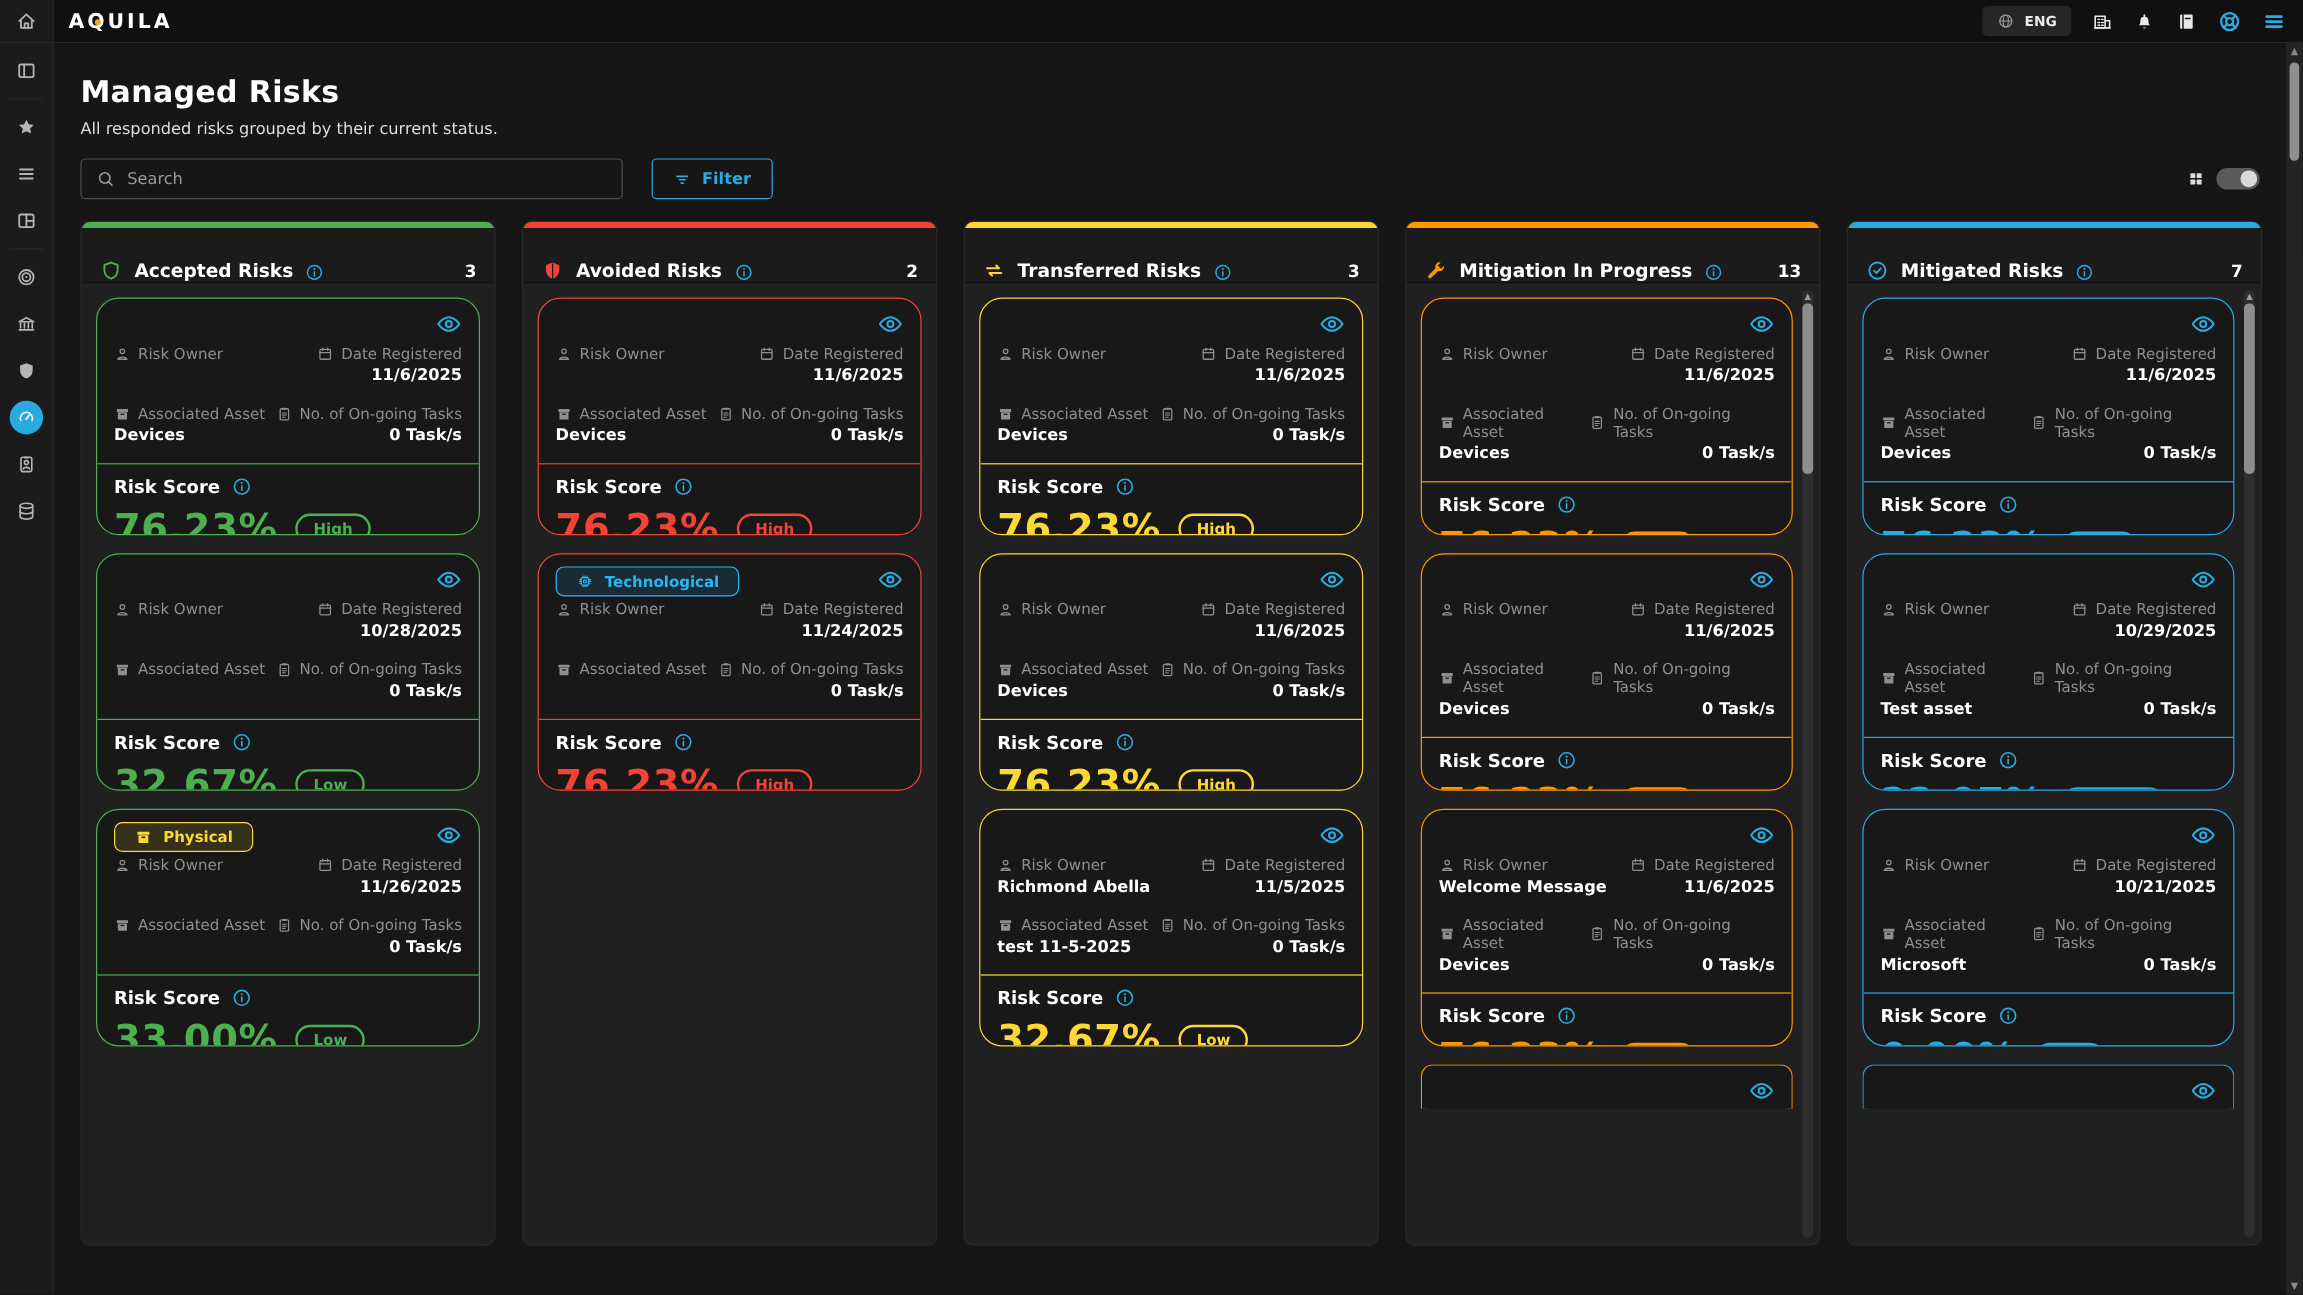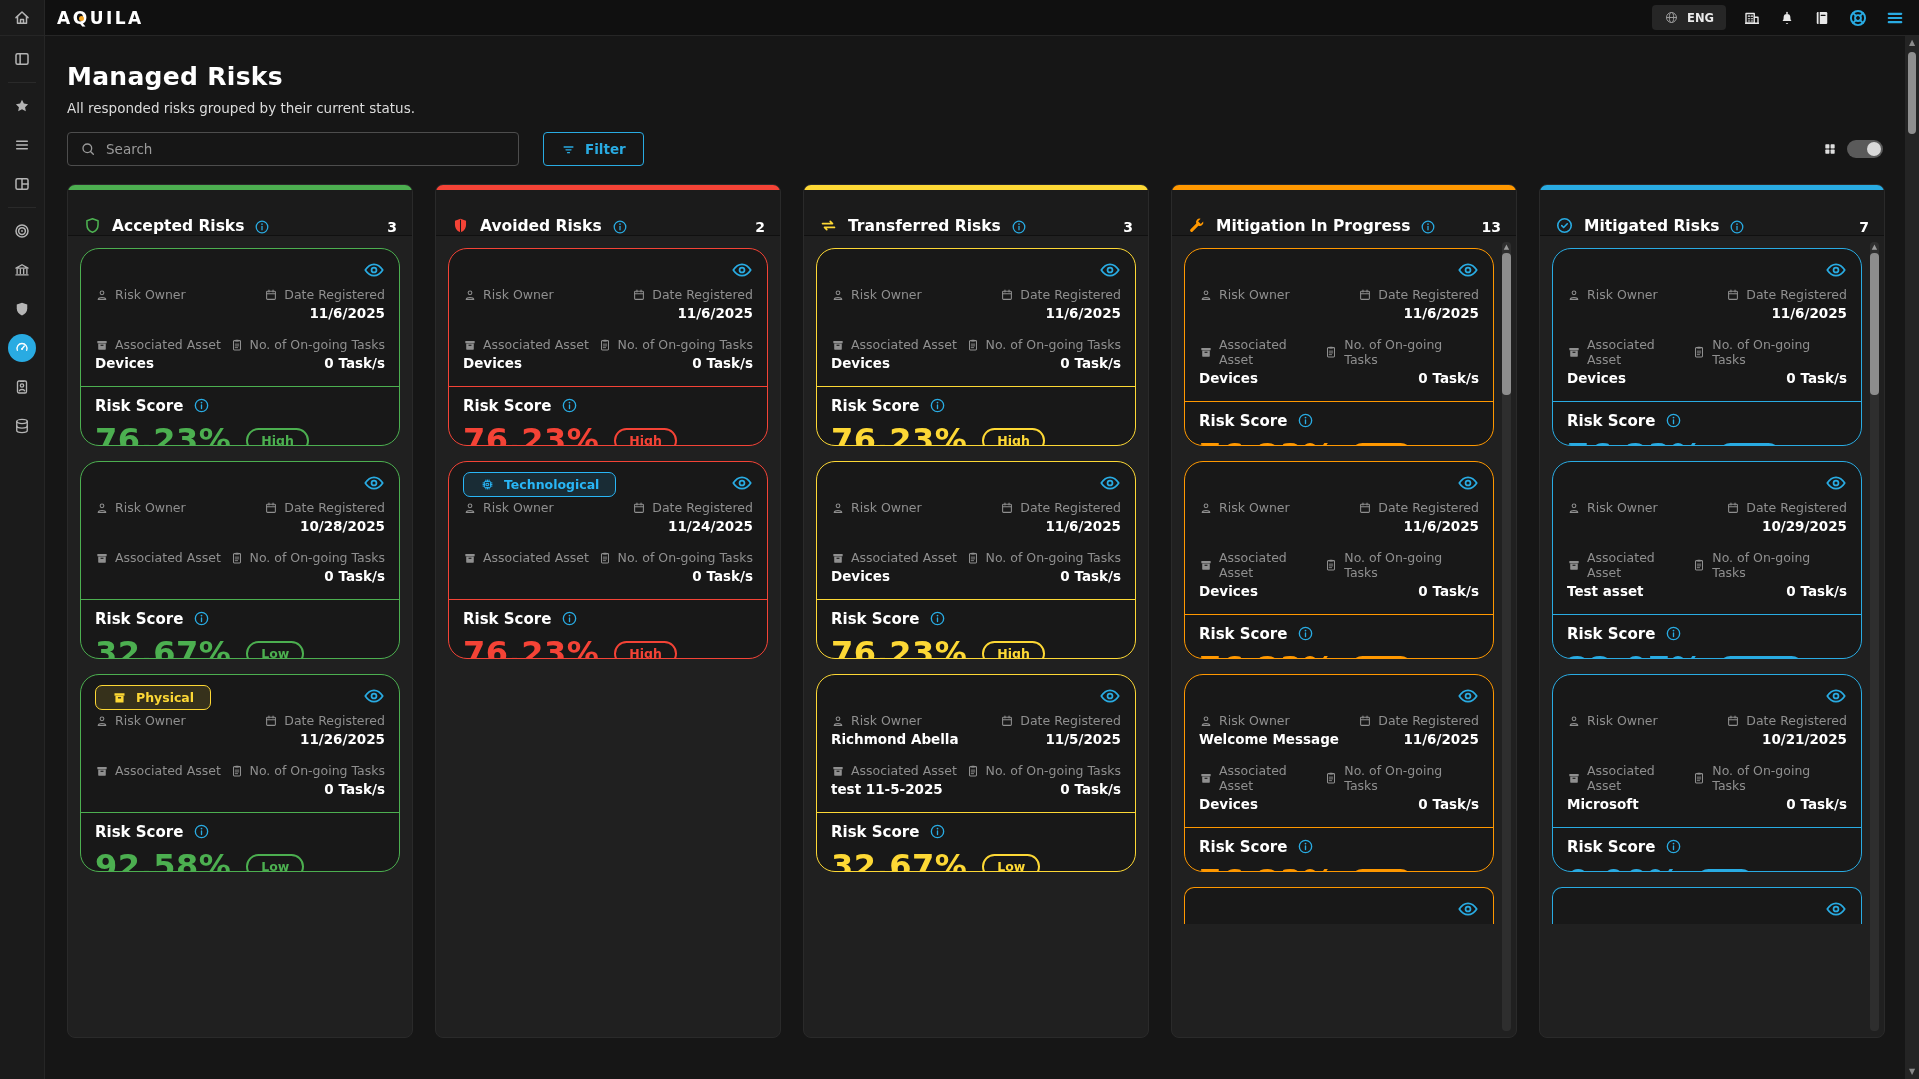--- a/index.html
+++ b/index.html
@@ -562,21 +562,21 @@
         <span>Risk Score</span>
         <span class="info-i">
                   <svg viewBox="0 0 24 24" fill="none" stroke="currentColor" stroke-width="1.9" stroke-linecap="round" stroke-linejoin="round">
                     <circle cx="12" cy="12" r="8.7"></circle>
                     <path d="M12 11.2v5"></path>
                     <circle cx="12" cy="7.8" r="1.25" fill="currentColor" stroke="none"></circle>
                   </svg>
                 </span>
       </div>
       <div class="score-row">
-        <span class="score-val">92.58%</span>
+        <span class="score-val">33.00%</span>
         <span class="sev-badge">Low</span>
       </div>
     </div>
   </article>
 </div>
   </section>
 
   <section class="column" style="--col: #f44336;">
     <div class="col-bar"></div>
     <div class="col-head">

